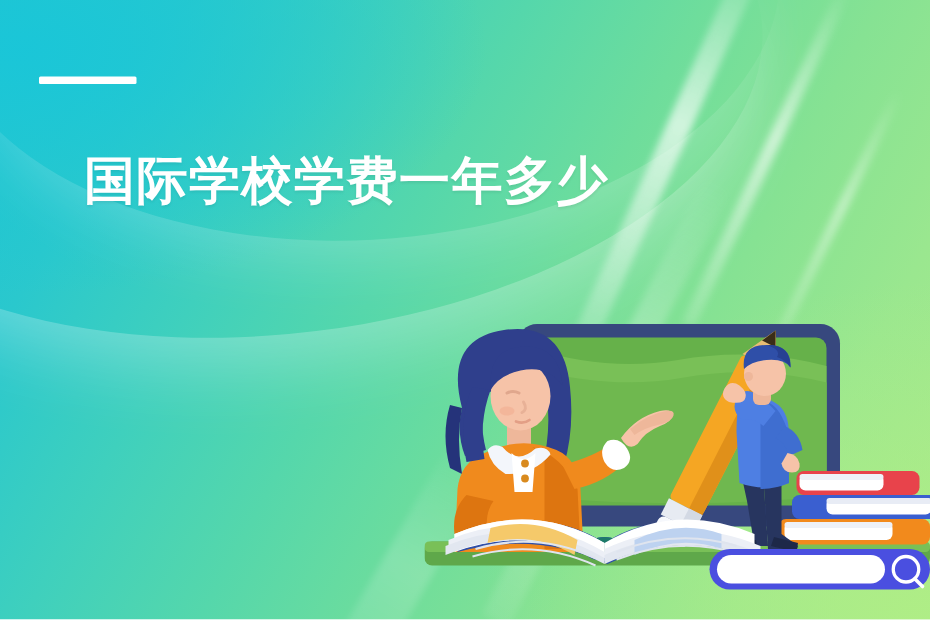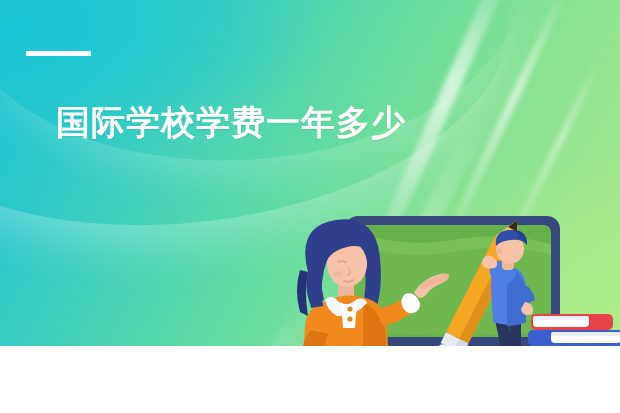--- a/index.html
+++ b/index.html
@@ -3,23 +3,23 @@
 <meta charset="utf-8">
 <style>
   html, body {
     margin: 0;
     padding: 0;
     background: #ffffff;
   }
   #banner {
     position: relative;
     width: 620px;
-    height: 346px;
+    height: 413px;
     overflow: hidden;
-    font-family: Liberation Sans, sans-serif;
+    font-family: Liberation Serif, serif;
   }
 
   
   .bg-base {
     position: absolute;
     inset: 0;
     background: linear-gradient(118deg,
         #1ec3d4 0%,
         #2ac8cd 14%,
         #3fd0bd 28%,

